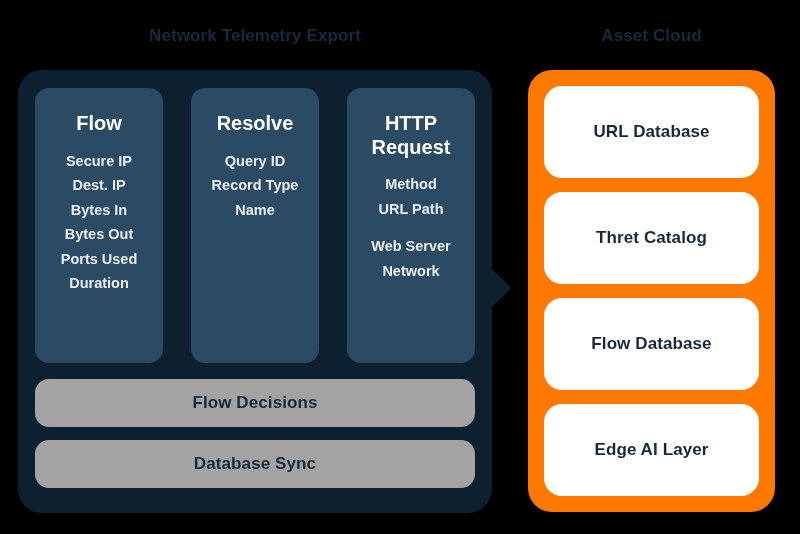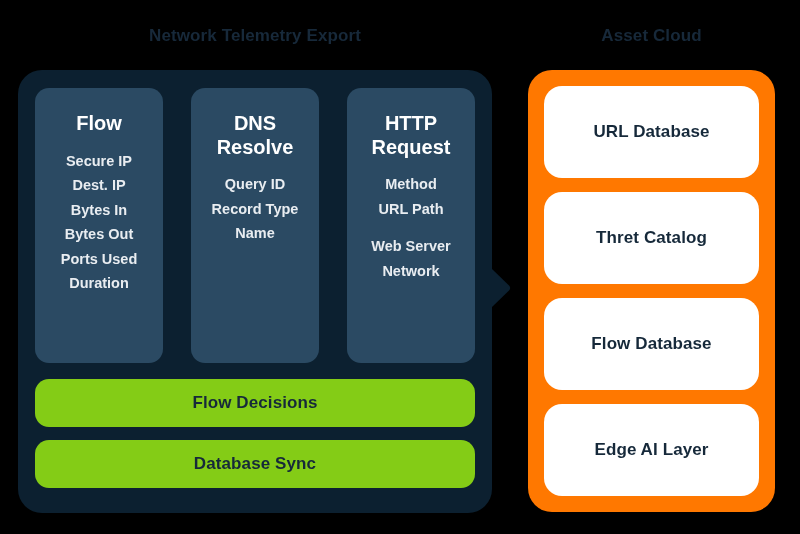--- a/index.html
+++ b/index.html
@@ -96,21 +96,21 @@
 
   
   #bars {
     margin-top: 16px;
     display: flex;
     flex-direction: column;
     gap: 13px;
   }
   .action-bar {
     height: 48px;
-    background: #84cc16;
+    background: #a3a3a3;
     border-radius: 14px;
     display: flex;
     align-items: center;
     justify-content: center;
     color: #16293a;
     font-size: 17px;
     font-weight: 700;
     letter-spacing: 0.1px;
   }
 
@@ -175,21 +175,20 @@
           <div class="tele-field">Dest. IP</div>
           <div class="tele-field">Bytes In</div>
           <div class="tele-field">Bytes Out</div>
           <div class="tele-field">Ports Used</div>
           <div class="tele-field">Duration</div>
         </div>
       </div>
 
       <div class="tele-card">
         <div class="tele-card-title">
-          <div>DNS</div>
           <div>Resolve</div>
         </div>
         <div class="tele-card-fields">
           <div class="tele-field">Query ID</div>
           <div class="tele-field">Record Type</div>
           <div class="tele-field">Name</div>
         </div>
       </div>
 
       <div class="tele-card">

